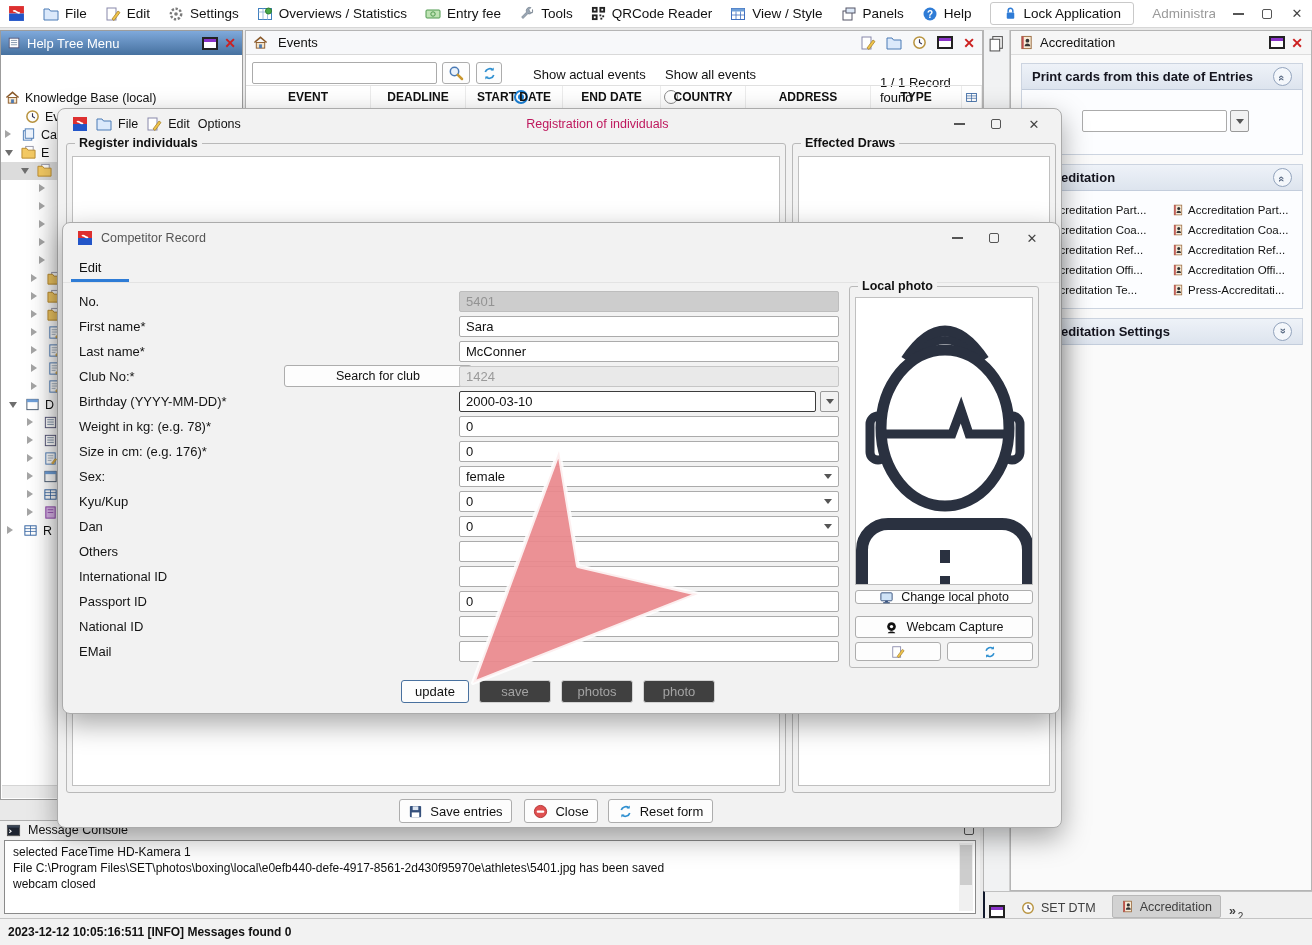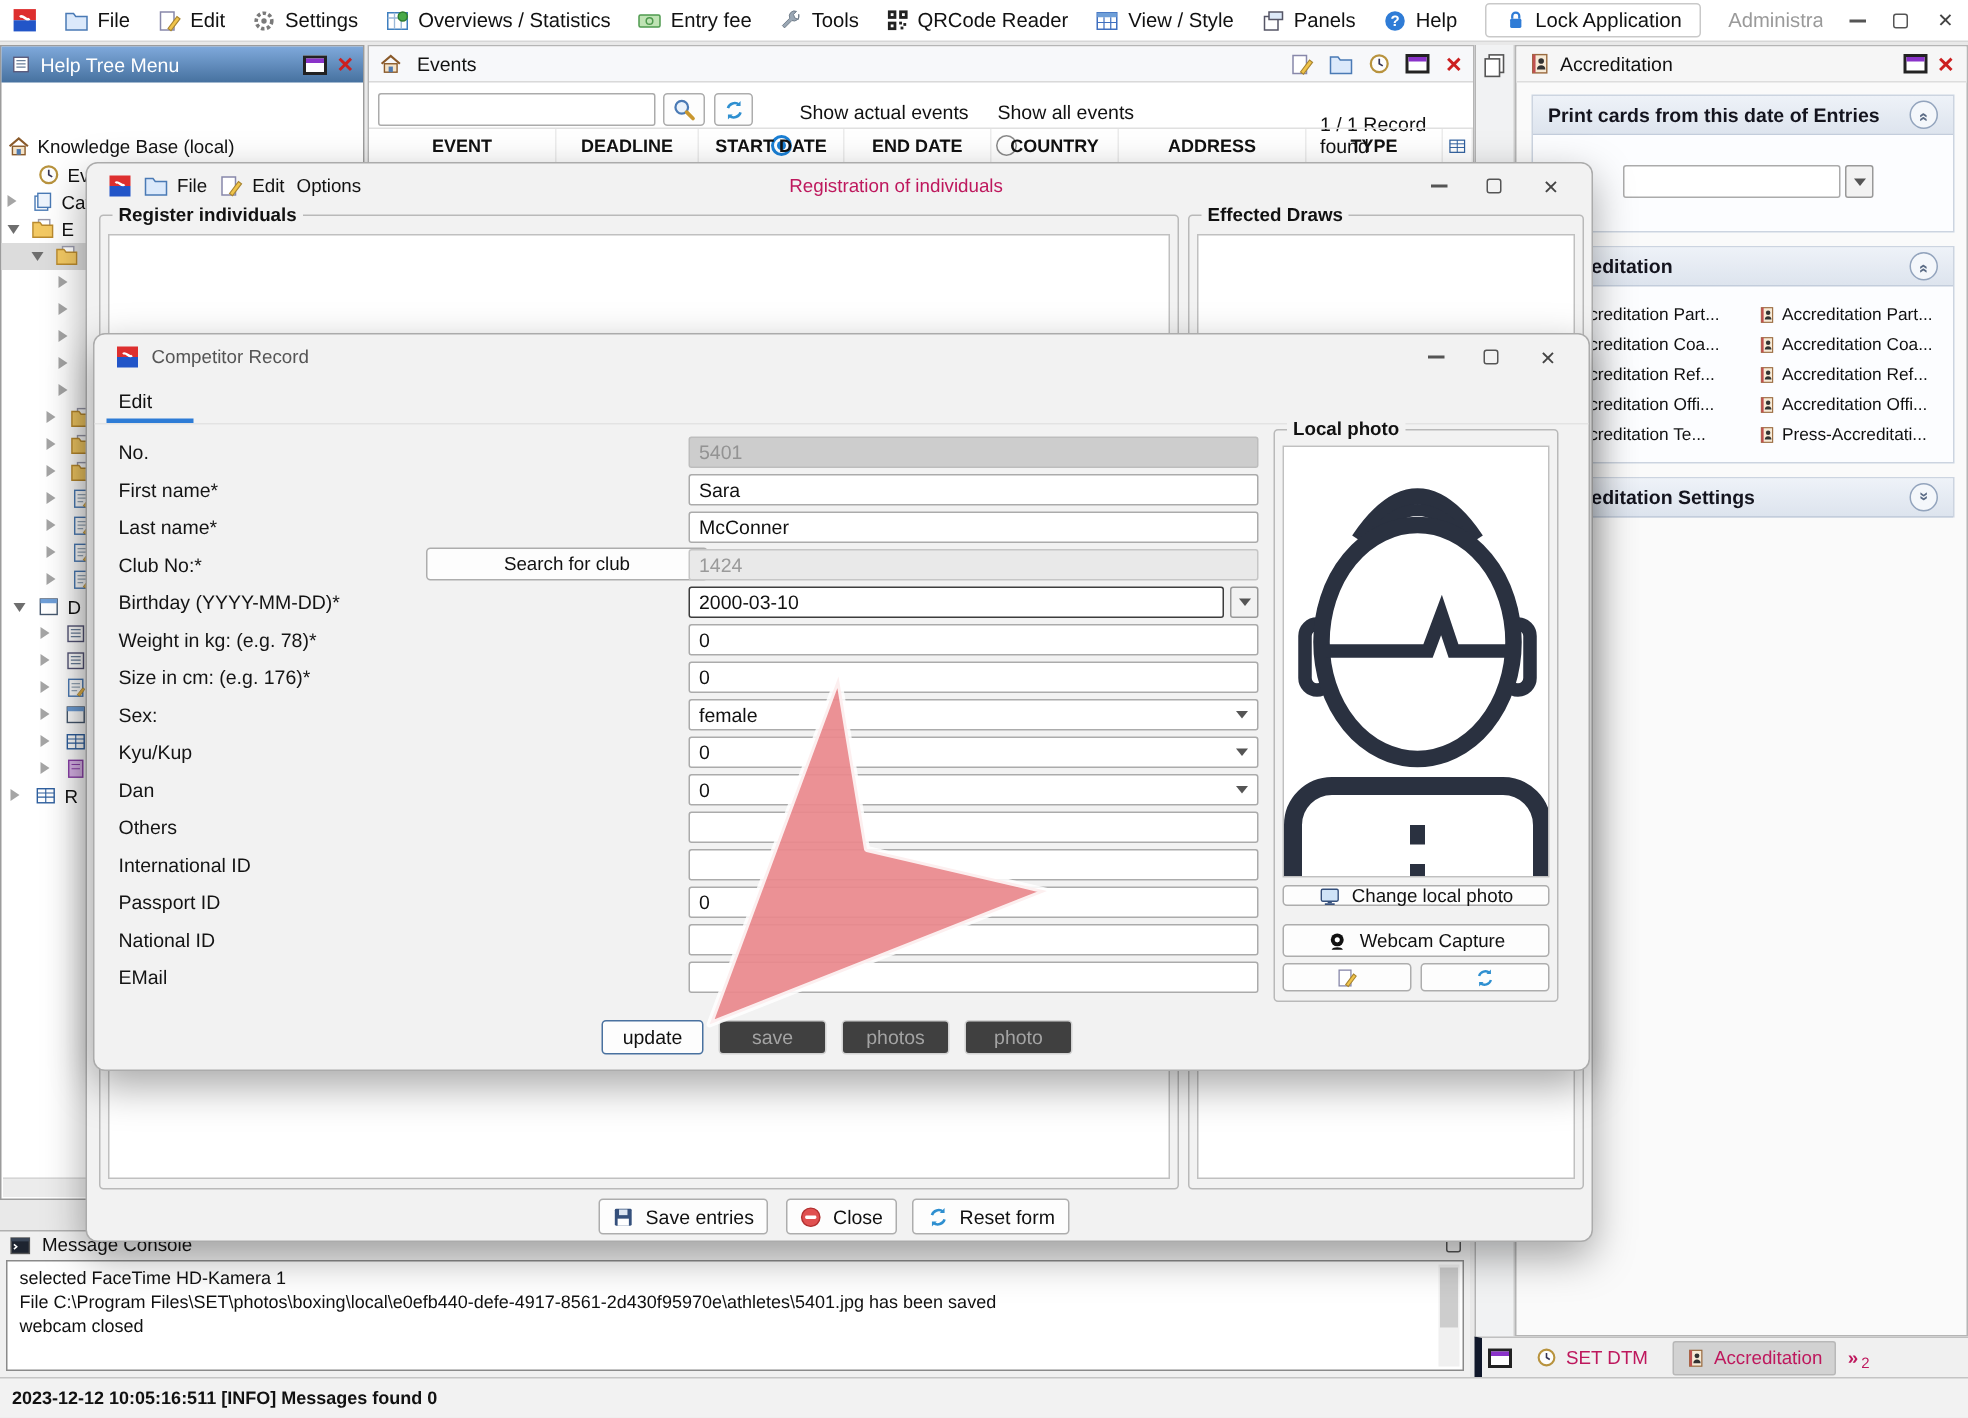--- a/index.html
+++ b/index.html
@@ -80,21 +80,21 @@
   
   .crow{position:relative;height:25px;display:flex;align-items:center;padding-left:16px}
   .flbl{width:190px;font-size:13px;color:#141414}
   .fmid{width:190px;position:relative;height:25px}
   .fval{position:relative;width:380px;height:25px;display:flex;align-items:center}
   .fval .tin{width:380px;height:21px}
   .tin.dis{background:#cdcdcd;color:#939393;border-color:#bdbdbd}
   .tin.dis2{background:#e9e9e9;color:#9a9a9a;border-color:#c6c6c6}
   .tin.foc{border:1.5px solid #3c3c3c}
   
-  #tabbar{left:983px;top:891px;width:329px;height:27px;background:#f0f0f0;border-top:1px solid #c0c0c0;border-left:5px solid #0f172a;display:flex;align-items:center;gap:8px;padding:0 4px;font-size:12.5px;color:#be185d}
+  #tabbar{left:983px;top:891px;width:329px;height:27px;background:#f0f0f0;border-top:1px solid #c0c0c0;border-left:2px solid #0f172a;display:flex;align-items:flex-end;gap:8px;padding:0 4px;font-size:12.5px;color:#404040}
   .tab{display:flex;align-items:center;gap:6px;padding:3px 8px;border-radius:2px}
   .tab.sel{background:#d2d2d2;border:1px solid #b8b8b8}
 </style>
 </head>
 <body>
 
 <svg width="0" height="0" style="position:absolute">
   <defs>
     <symbol id="s-app" viewBox="0 0 16 16">
         <rect x="1" y="1" width="14" height="7" fill="#dd2f2f"></rect>

